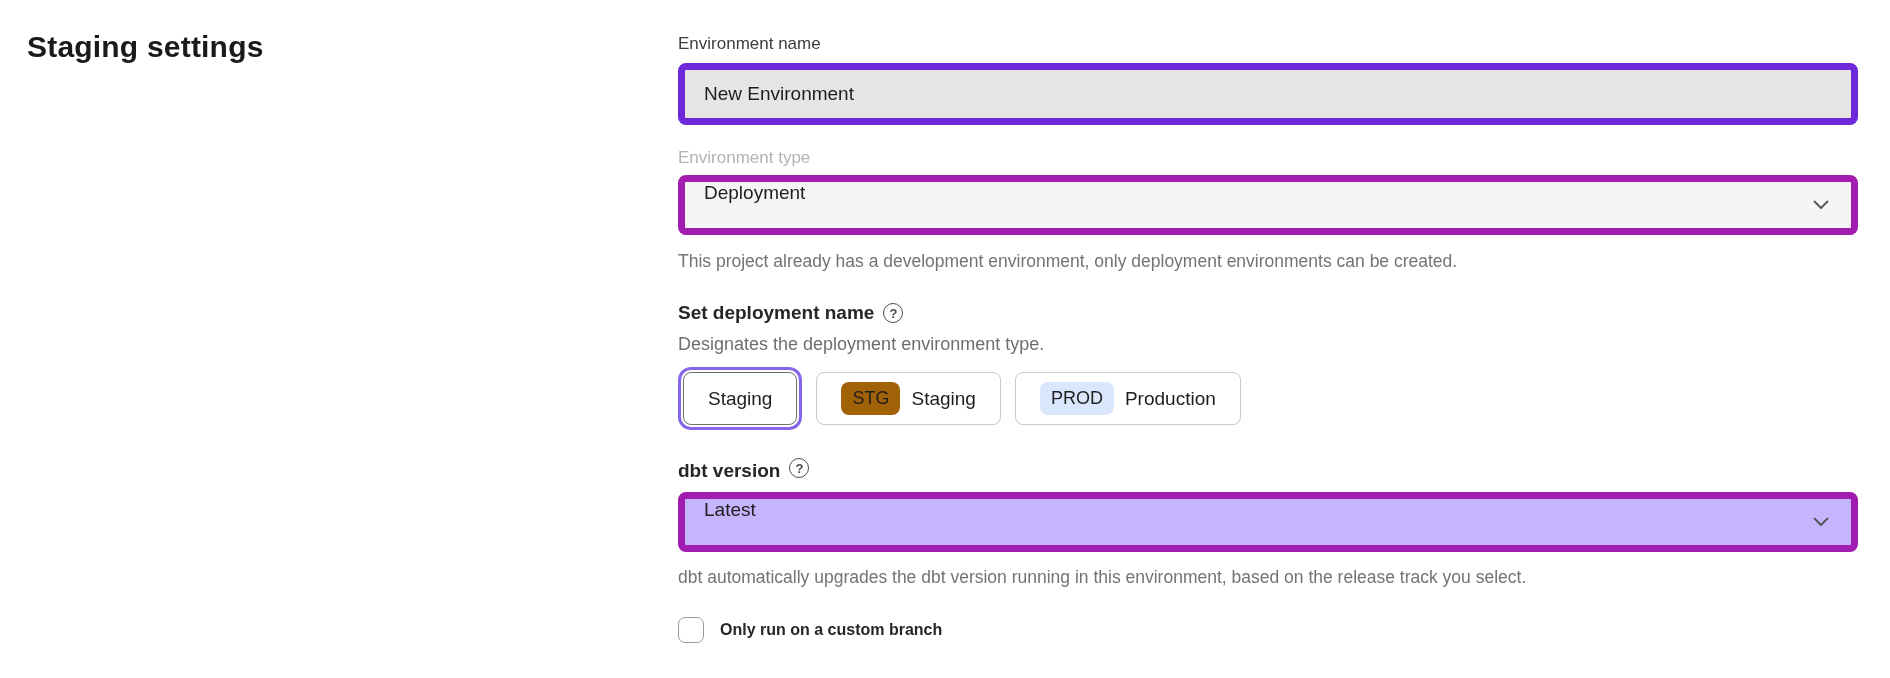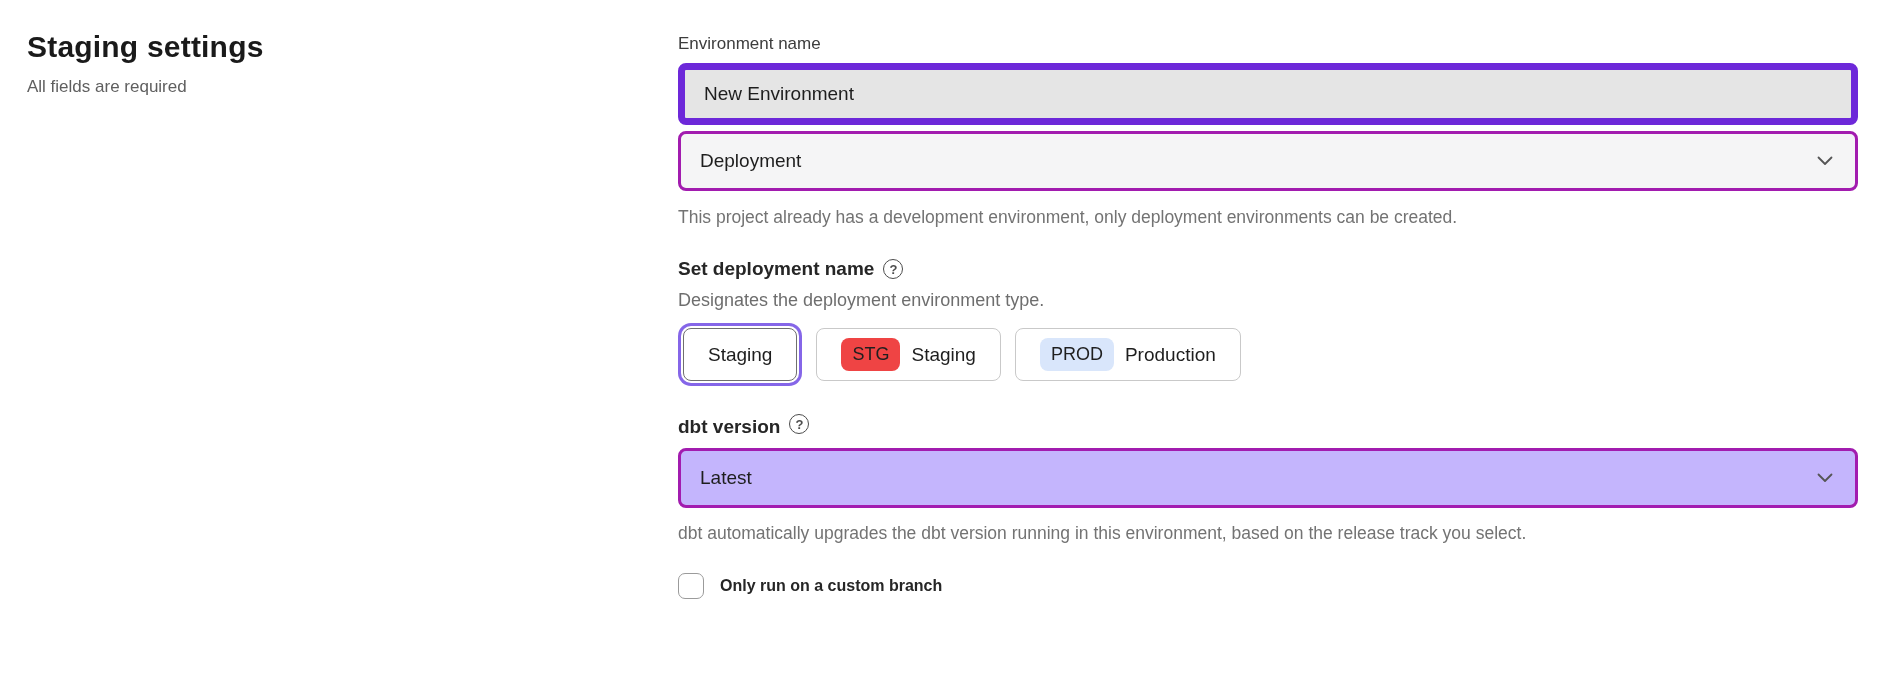--- a/index.html
+++ b/index.html
@@ -16,21 +16,21 @@
   .form-col { position:absolute; left:678px; top:33px; width:1180px; }
 
   .field-label { font-size:17px; line-height:22px; color:#3d3d3d; }
   .field-label.disabled { color:#b3b3b3; }
 
   .text-input { margin-top:8px; width:100%; height:62px; border:7px solid #6d28d9;
                 border-radius:8px; background:#e5e5e5; padding:0 19px; font-size:19px;
                 color:#1e1e1e; font-family:"Liberation Sans", sans-serif; outline:none; }
 
   .select-box { position:relative; margin-top:5px; width:100%; height:60px;
-                border:3px solid #a21caf; border-radius:8px; display:flex; align-items:center;
+                border:7px solid #a21caf; border-radius:8px; display:flex; 
                 padding:0 19px; font-size:19px; color:#1e1e1e; cursor:pointer; }
   .select-box.disabled { background:#f5f5f6; margin-top:6px; }
   .select-box.white { background:#c4b5fd; margin-top:8px; }
   .chevron { position:absolute; right:22px; top:50%; transform:translateY(-50%); display:flex; }
 
   .helper-text { margin-top:14px; font-size:17.5px; line-height:24px; color:#737373; }
   .helper-text.tight { margin-top:13px; }
 
   .section-heading-row { margin-top:27px; display:flex; align-items:center; gap:9px; }
   .section-heading { font-size:19px; font-weight:700; color:#262626; line-height:26px; }
@@ -41,45 +41,45 @@
 
   .btn-row { margin-top:16px; display:flex; align-items:center; gap:14px; }
   .type-btn { height:53px; background:#ffffff; border:1px solid #c9c9c9; border-radius:8px;
               display:inline-flex; align-items:center; gap:11px; padding:0 24px;
               font-size:19px; color:#1e1e1e; cursor:pointer;
               font-family:"Liberation Sans", sans-serif; }
   .type-btn.selected { border:1px solid #6f6f6f; margin:0 5px 0 5px;
                        box-shadow:0 0 0 2px #ffffff, 0 0 0 5px #8566e8; }
   .badge { display:inline-flex; align-items:center; height:33px; padding:0 11px;
            border-radius:8px; font-size:18px; color:#1f1f1f; }
-  .badge-stg { background:#ef4444; }
+  .badge-stg { background:#a16207; }
   .badge-prod { background:#d9e6fb; }
 
   .dbt-label-row { margin-top:33px; display:flex; gap:9px; }
 
   .checkbox-row { margin-top:28px; display:flex; align-items:center; gap:16px; }
   .checkbox { width:26px; height:26px; border:1.5px solid #9b9b9b; border-radius:7px;
               background:#ffffff; cursor:pointer; flex:0 0 auto; }
   .checkbox-label { font-size:16px; font-weight:700; color:#262626; line-height:26px; }
 </style>
 </head>
 <body>
 
 <div class="page">
 
   <div class="left-col">
     <div class="page-title">Staging settings</div>
-    <div class="page-subtitle">All fields are required</div>
   </div>
 
   <div class="form-col">
 
     <div class="field-label">Environment name</div>
     <input class="text-input" type="text" value="New Environment" style="">
 
+    <div class="field-label disabled" style="margin-top:22px;">Environment type</div>
     <div class="select-box disabled">
       <span>Deployment</span>
       <span class="chevron">
         <svg width="16" height="10" viewBox="0 0 16 10">
             <path d="M1.5 1.5 L8 8 L14.5 1.5" fill="none" stroke="#555555" stroke-width="1.8" stroke-linecap="round" stroke-linejoin="round"></path>
           </svg>
       </span>
     </div>
     <div class="helper-text">This project already has a development environment, only deployment environments can be created.</div>
 

